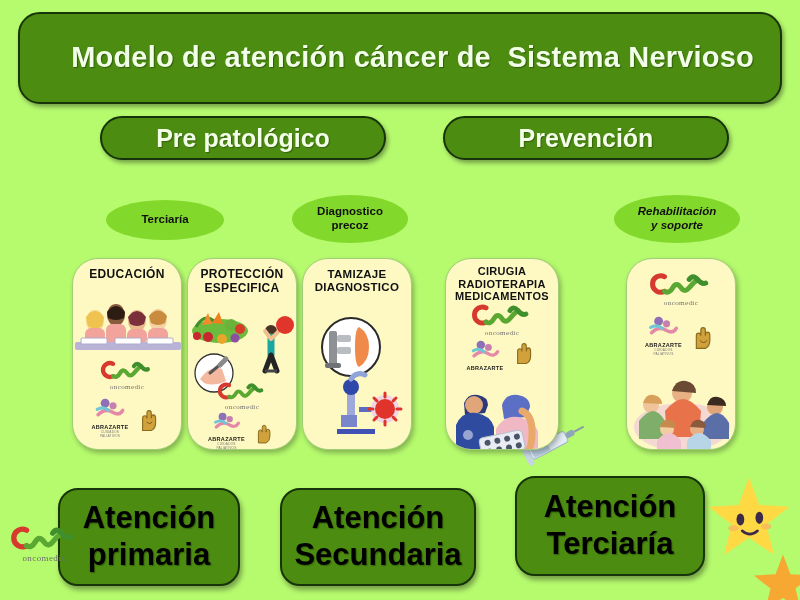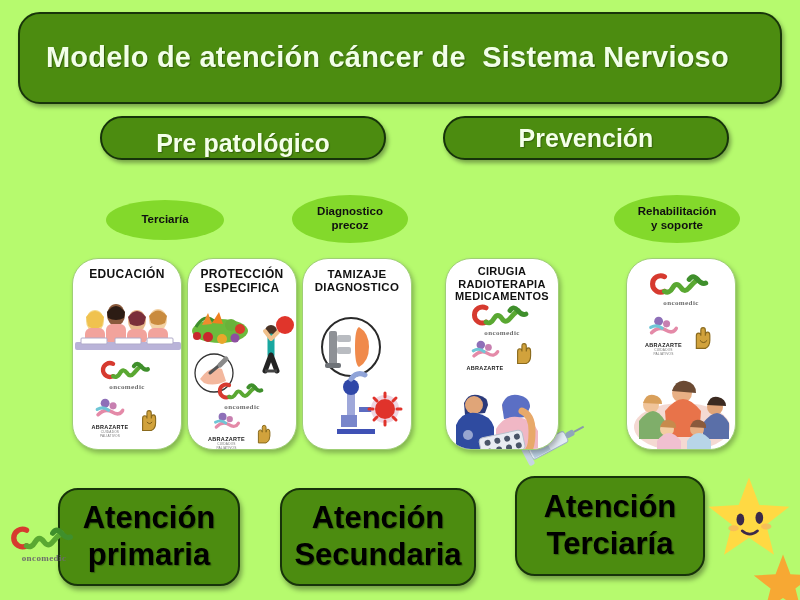--- a/index.html
+++ b/index.html
@@ -9,61 +9,61 @@
     font-family:"Liberation Sans", sans-serif;
     position:relative;
   }
   #stage{position:absolute;left:0;top:0;width:800px;height:600px;}
 
   
   .title-box{
     position:absolute;left:18px;top:12px;width:764px;height:92px;
     background:#4c8c10;border:2px solid #18350a;border-radius:22px;
     box-shadow:2px 3px 4px rgba(0,0,0,.35);
-    display:flex;align-items:center;justify-content:flex-start;
+    display:flex;align-items:center;justify-content:flex-end;
     text-align:center;box-sizing:border-box;padding:0 26px;
   }
   .title-box span{
     color:#f2ffe8;font-size:29px;font-weight:bold;line-height:1.22;
     letter-spacing:.2px;white-space:pre-wrap;
     text-shadow:1px 1px 1px rgba(0,0,0,.35);
   }
 
   
   .stage-pill{
     position:absolute;height:44px;
     background:#4c8c10;border:2px solid #16330a;border-radius:24px;
     box-shadow:2px 3px 4px rgba(0,0,0,.35);
     display:flex;align-items:center;justify-content:center;box-sizing:border-box;
   }
   .stage-pill span{
     color:#f4ffe9;font-weight:bold;font-size:25px;
     text-shadow:1px 1px 1px rgba(0,0,0,.3);
   }
-  #pill-pre{left:100px;top:116px;width:286px;align-items:flex-end;}
+  #pill-pre{left:100px;top:116px;width:286px;}
   #pill-pat{left:443px;top:116px;width:286px;}
 
   
   .oval{
     position:absolute;background:#83d92b;border-radius:50%;
     display:flex;align-items:center;justify-content:center;text-align:center;
     box-sizing:border-box;
   }
   .oval span{
     color:#101010;font-weight:bold;font-size:11.5px;line-height:1.2;
     white-space:pre-line;
   }
   #oval-0{left:106px;top:200px;width:118px;height:40px;}
   #oval-1{left:292px;top:195px;width:116px;height:48px;}
   #oval-2{left:450px;top:200px;width:120px;height:40px;}
-  #oval-3{left:614px;top:195px;width:126px;height:48px;}
+  #oval-3{left:614px;top:195px;width:126px;height:48px;font-style:italic;}
 
   
   .card{
-    position:absolute;background:#ffffff;
+    position:absolute;background:#fef9c3;
     border:1.5px solid #9fcf76;border-radius:26px;
     box-shadow:2px 3px 5px rgba(0,0,0,.28);
     overflow:hidden;box-sizing:border-box;
   }
   .card-title{
     position:absolute;left:0;right:0;top:9px;text-align:center;
     color:#111;font-weight:bold;line-height:1.15;
     white-space:pre-line;letter-spacing:.3px;
   }
   #card-0{left:72px;top:258px;width:110px;height:192px;}
@@ -76,21 +76,20 @@
   #card-2 .card-title{font-size:11.5px;}
   #card-3 .card-title{font-size:11px;top:6px;}
 
   .art{position:absolute;left:0;right:0;}
 
   
   .onco{position:absolute;left:50%;transform:translateX(-50%);text-align:center;}
   .onco-word{
     font-size:7px;color:#6d6d6d;letter-spacing:.4px;margin-top:-2px;
     font-family:"Liberation Serif", serif;
-    font-weight:bold;
   }
   .logo-row{
     position:absolute;left:50%;transform:translateX(-50%);
     display:flex;gap:8px;align-items:flex-end;
   }
   .abr{text-align:center;}
   .abr-word{font-size:5.5px;font-weight:bold;color:#1a1a1a;letter-spacing:.3px;}
   .abr-sub{font-size:3.2px;color:#777;letter-spacing:.2px;}
   .hand-wrap{text-align:center;}
 

